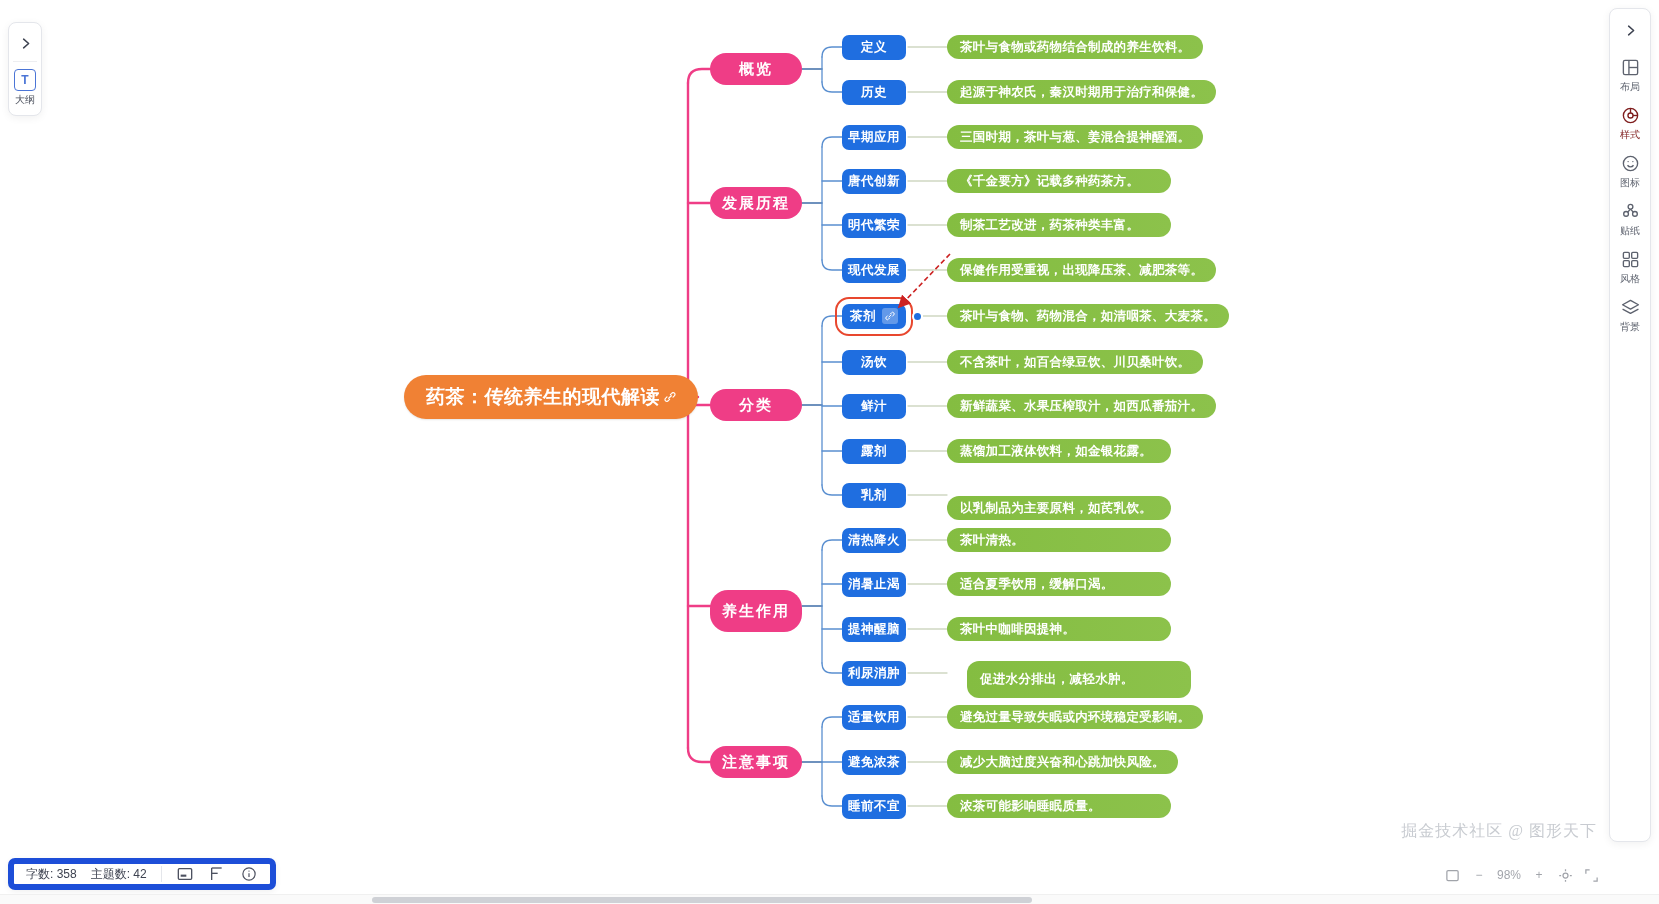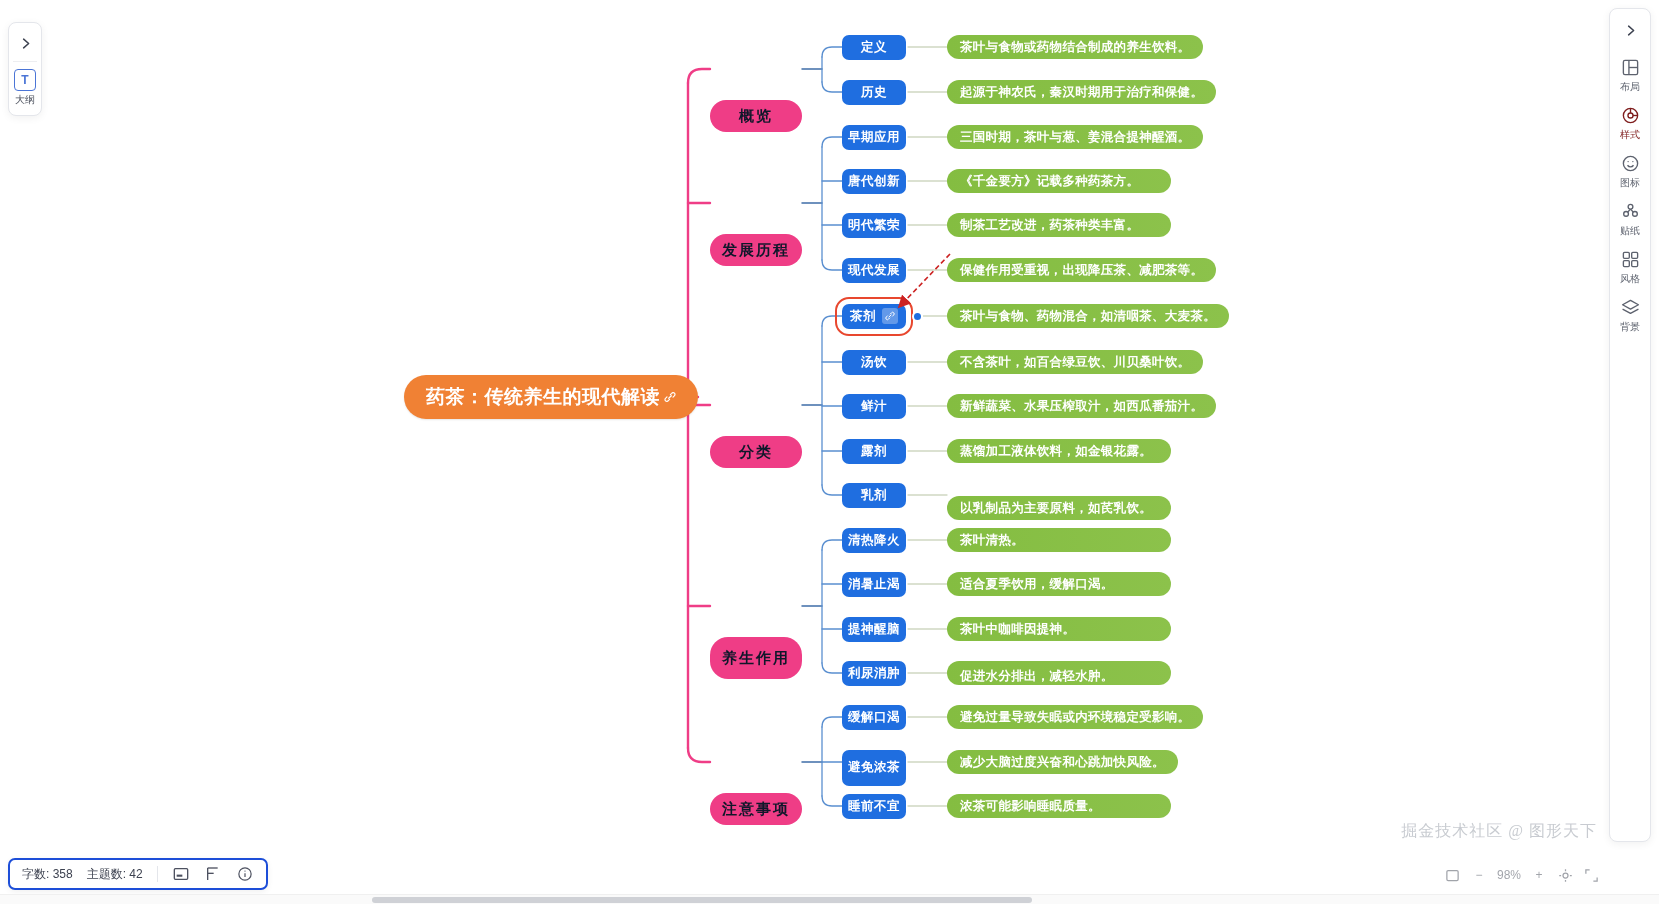--- a/index.html
+++ b/index.html
@@ -17,22 +17,22 @@
 
   .node { position: absolute; display: flex; align-items: center; justify-content: center;
           white-space: nowrap; font-weight: bold; }
 
   .node.root {
     background: #f08134; color: #ffffff; border-radius: 22px;
     font-size: 19px; height: 44px; padding: 0 22px; letter-spacing: .5px;
     box-shadow: 0 1px 2px rgba(0,0,0,.10);
   }
   .node.branch {
-    background: #ef3d86; color: #0f172a; border-radius: 18px;
-    font-size: 15px; height: 32px; width: 92px; letter-spacing: 2px; margin-top: 47px;
+    background: #ef3d86; color: #ffffff; border-radius: 18px;
+    font-size: 15px; height: 32px; width: 92px; letter-spacing: 2px;
   }
   .node.sub {
     background: #1f6ee0; color: #ffffff; border-radius: 7px;
     font-size: 12.5px; height: 25px; width: 64px; letter-spacing: .5px;
   }
   .node.sub.selected {
     outline: 2px solid #e8472e; outline-offset: 5px; border-radius: 7px;
   }
   .node.leaf {
     background: #84bd41; color: #ffffff; border-radius: 12px;
@@ -89,21 +89,21 @@
     width: 40px; padding: 6px 0 5px; display: flex; flex-direction: column;
     align-items: center; gap: 3px; cursor: pointer; color: #5d626e;
   }
   .rtool.active { color: #7f1d1d; }
   .rtool .ric { width: 20px; height: 20px; display:flex; align-items:center; justify-content:center; }
   .rtool .rlbl { font-size: 10px; }
 
   
   #status-bar {
     position: absolute; left: 8px; bottom: 14px; height: 32px;
-    background: #ffffff; border: 2px solid #1d4ed8; border-radius: 7px;
+    background: #ffffff; border: 6px solid #1d4ed8; border-radius: 7px;
     box-shadow: 0 2px 6px rgba(0,0,0,.06);
     display: flex; align-items: center; gap: 14px; padding: 0 12px;
     font-size: 12px; color: #3d4250;
   }
   #status-bar .sep { width: 1px; height: 16px; background: #e4e6eb; }
   #status-bar .sicon { width: 18px; height: 18px; display:flex; align-items:center; justify-content:center; cursor: pointer; color:#4d5160; }
 
   
   #zoom-bar {
     position: absolute; right: 60px; bottom: 14px; height: 30px;
@@ -295,33 +295,33 @@
         </div>
         <div class="node sub" style="left: 842px; top: 616.5px; width: 64px; height: 25px;">
           <span>提神醒脑</span>
         </div>
         <div class="node leaf wide" style="left: 947px; top: 617px; height: 24px; width: 224px;">
           <span>茶叶中咖啡因提神。</span>
         </div>
         <div class="node sub" style="left: 842px; top: 660.5px; width: 64px; height: 25px;">
           <span>利尿消肿</span>
         </div>
-        <div class="node leaf wide" style="left: 947px; top: 661px; height: 24px; width: 224px; align-items: flex-end;">
+        <div class="node leaf wide" style="left: 967px; top: 661px; height: 37px; width: 224px;">
           <span>促进水分排出，减轻水肿。</span>
         </div>
         <div class="node branch" style="left: 710px; top: 746px; width: 92px; height: 32px;">
           <span>注意事项</span>
         </div>
         <div class="node sub" style="left: 842px; top: 704.5px; width: 64px; height: 25px;">
-          <span>缓解口渴</span>
+          <span>适量饮用</span>
         </div>
         <div class="node leaf wide" style="left: 947px; top: 705px; height: 24px;">
           <span>避免过量导致失眠或内环境稳定受影响。</span>
         </div>
-        <div class="node sub" style="left: 842px; top: 749.5px; width: 64px; height: 36px;">
+        <div class="node sub" style="left: 842px; top: 749.5px; width: 64px; height: 25px;">
           <span>避免浓茶</span>
         </div>
         <div class="node leaf wide" style="left: 947px; top: 750px; height: 24px;">
           <span>减少大脑过度兴奋和心跳加快风险。</span>
         </div>
         <div class="node sub" style="left: 842px; top: 793.5px; width: 64px; height: 25px;">
           <span>睡前不宜</span>
         </div>
         <div class="node leaf wide" style="left: 947px; top: 794px; height: 24px; width: 224px;">
           <span>浓茶可能影响睡眠质量。</span>

